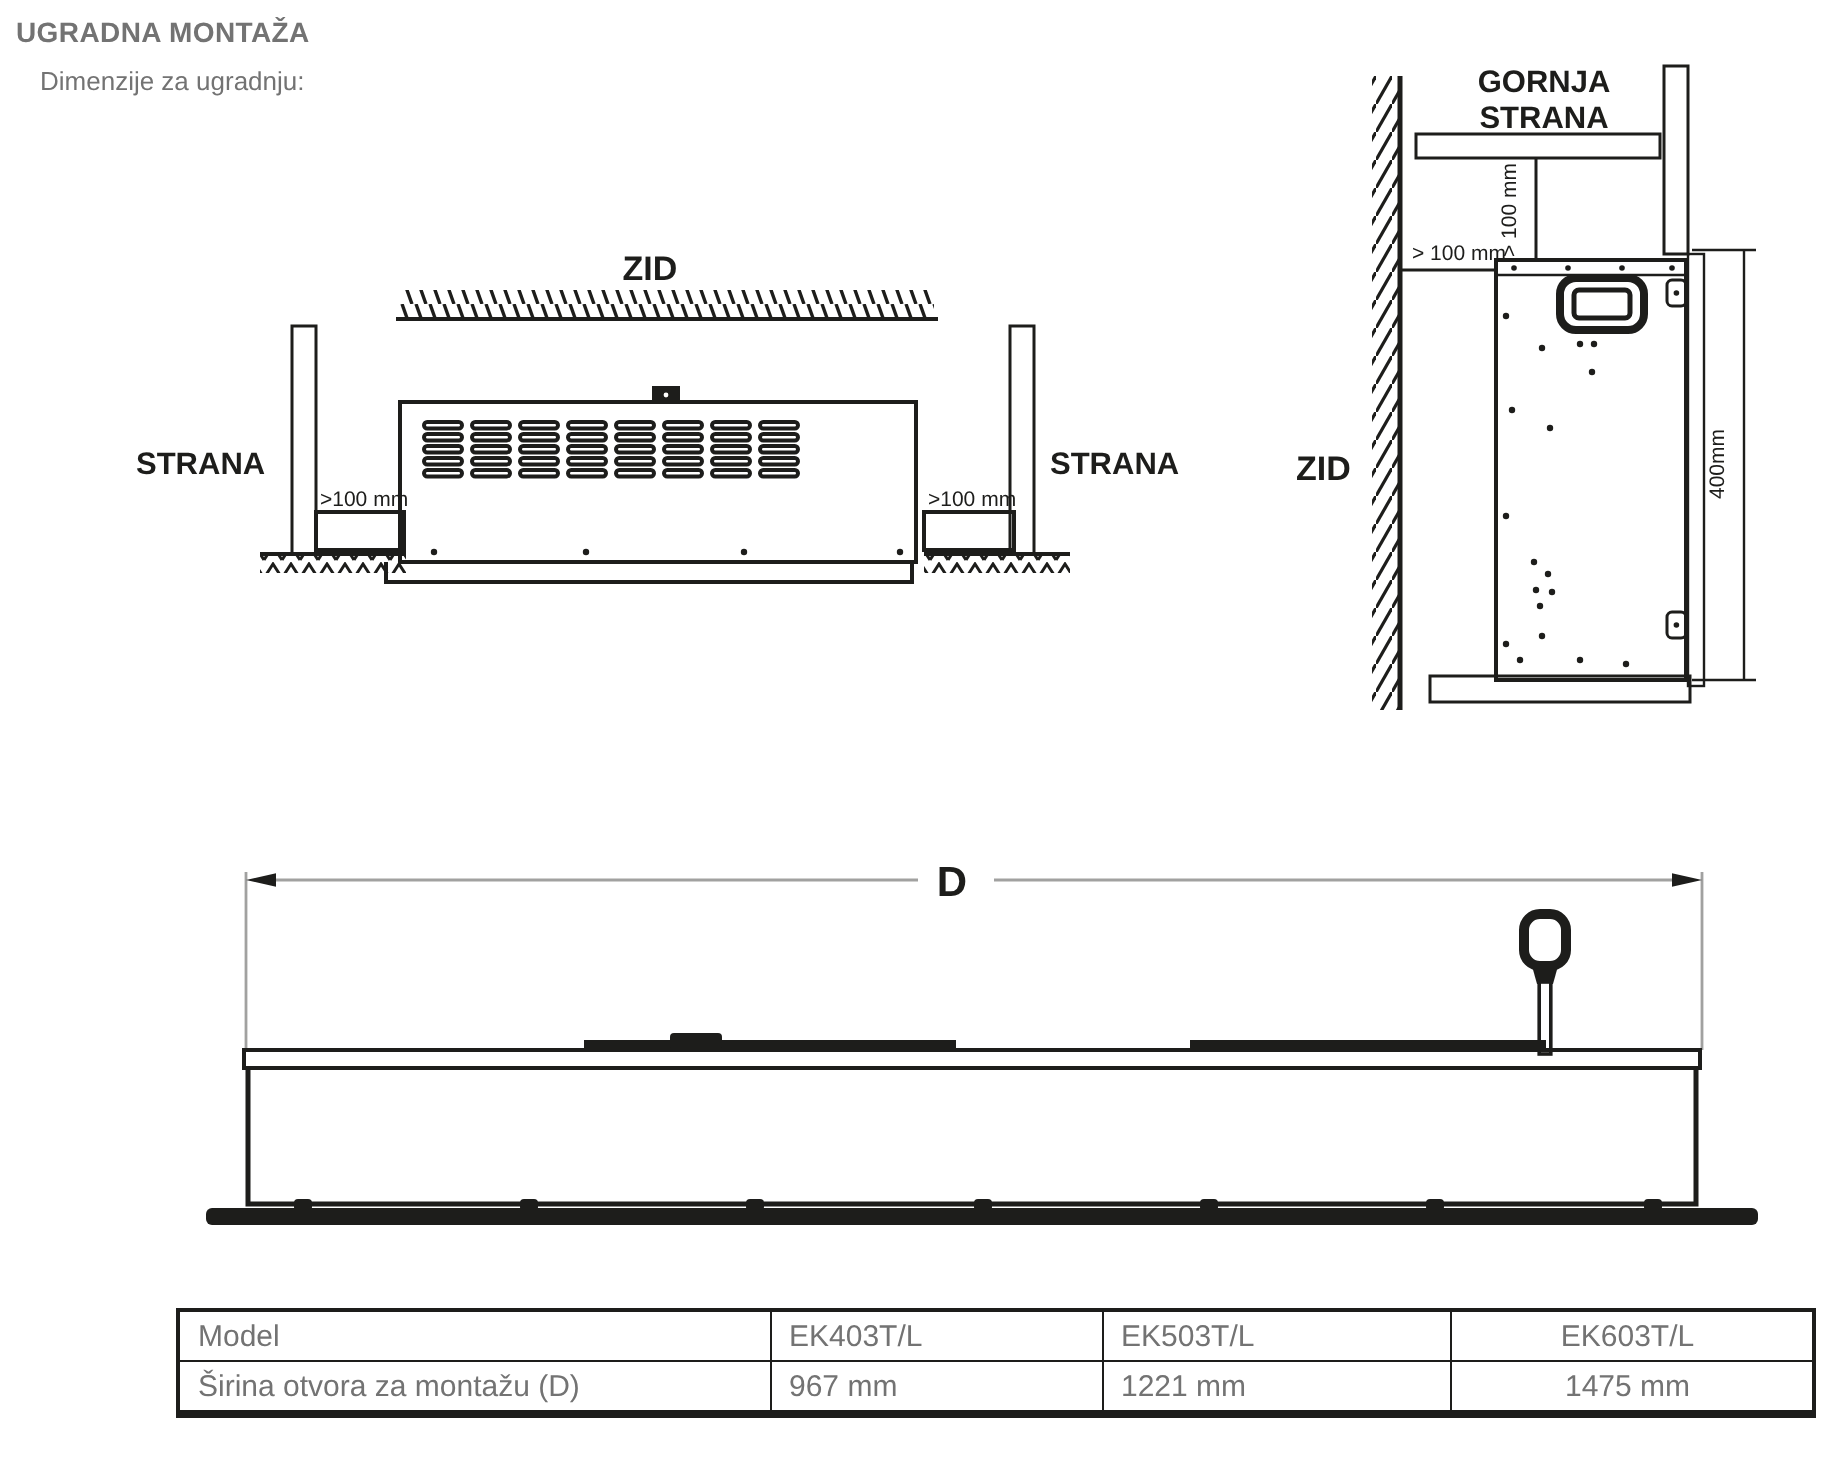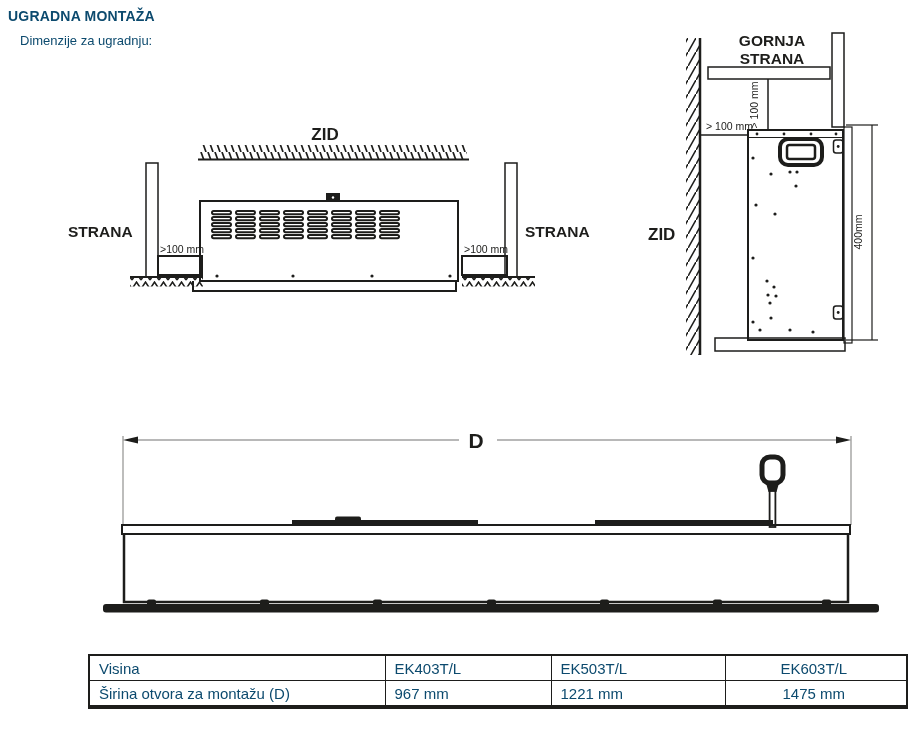--- a/index.html
+++ b/index.html
@@ -1,17 +1,17 @@
 <!DOCTYPE html>
 <html><head>
 <meta charset="utf-8">
 <style>
   html,body{margin:0;padding:0;background:#fff;}
   .page{position:relative;width:916px;height:737px;background:#fff;overflow:hidden;
-        font-family:"Liberation Sans",sans-serif;color:#0c4a6e;}
+        font-family:"Liberation Sans",sans-serif;color:#737373;}
   .abs{position:absolute;}
   .doc-title{left:8px;top:8px;font-size:14px;font-weight:bold;letter-spacing:.2px;}
   .doc-subtitle{left:20px;top:33px;font-size:13px;}
   
   svg{overflow:visible;}
   .ink1{stroke:#1d1d1b;stroke-width:1.2;fill:none;}
   .ink15{stroke:#1d1d1b;stroke-width:1.5;fill:none;}
   .ink2{stroke:#1d1d1b;stroke-width:2;fill:none;}
   .ink25{stroke:#1d1d1b;stroke-width:2.5;fill:none;}
   .dimline{stroke:#a1a1a0;stroke-width:1.4;fill:none;}
@@ -214,21 +214,21 @@
 
   <table class="dim-table">
     <colgroup>
       <col style="width:296px">
         <col style="width:166px">
         <col style="width:174px">
         <col style="width:182px">
     </colgroup>
     <tbody>
         <tr>
-      <td>Visina</td>
+      <td>Model</td>
       <td>EK403T/L</td>
       <td>EK503T/L</td>
       <td class="center">EK603T/L</td>
     </tr>
     <tr>
       <td>Širina otvora za montažu (D)</td>
       <td>967 mm</td>
       <td>1221 mm</td>
       <td class="center">1475 mm</td>
     </tr>

